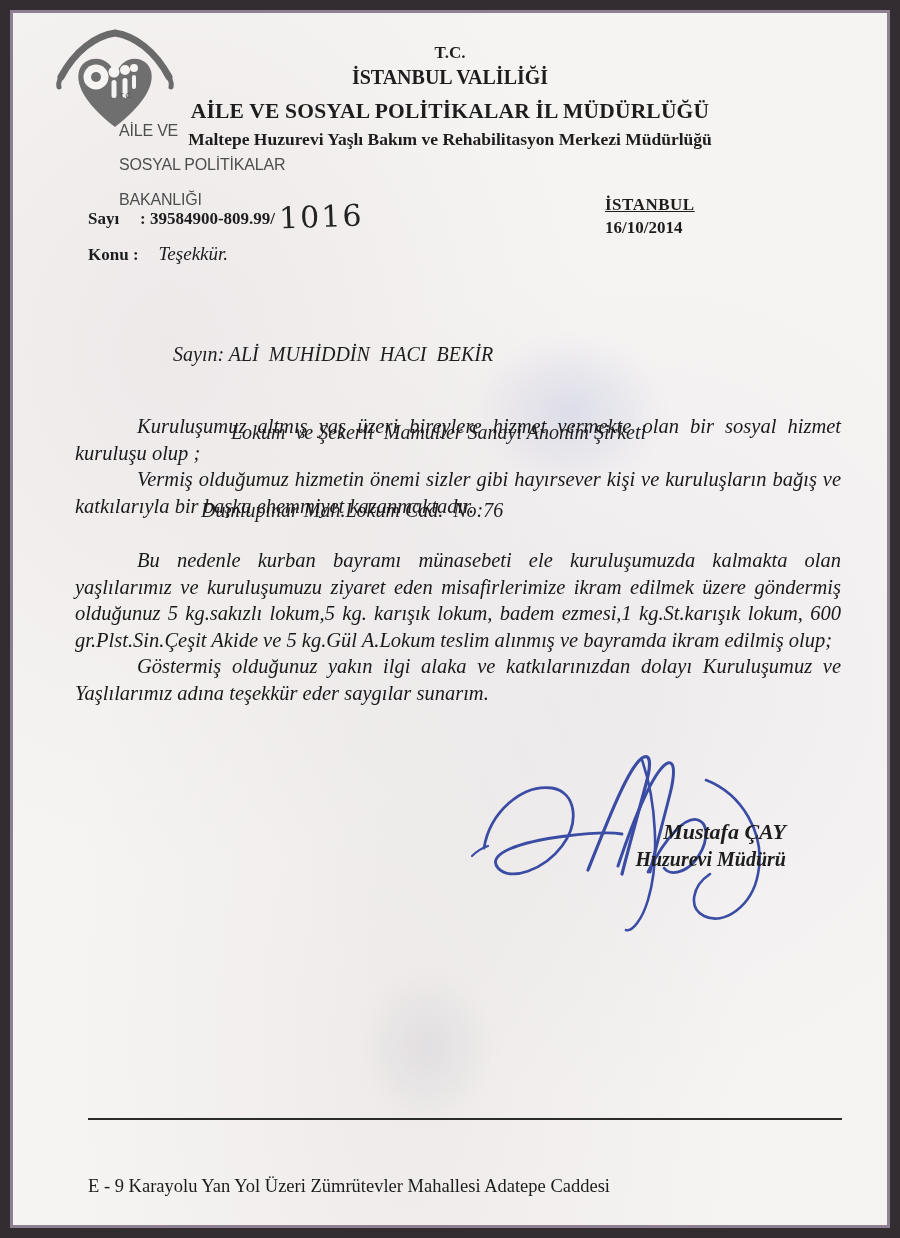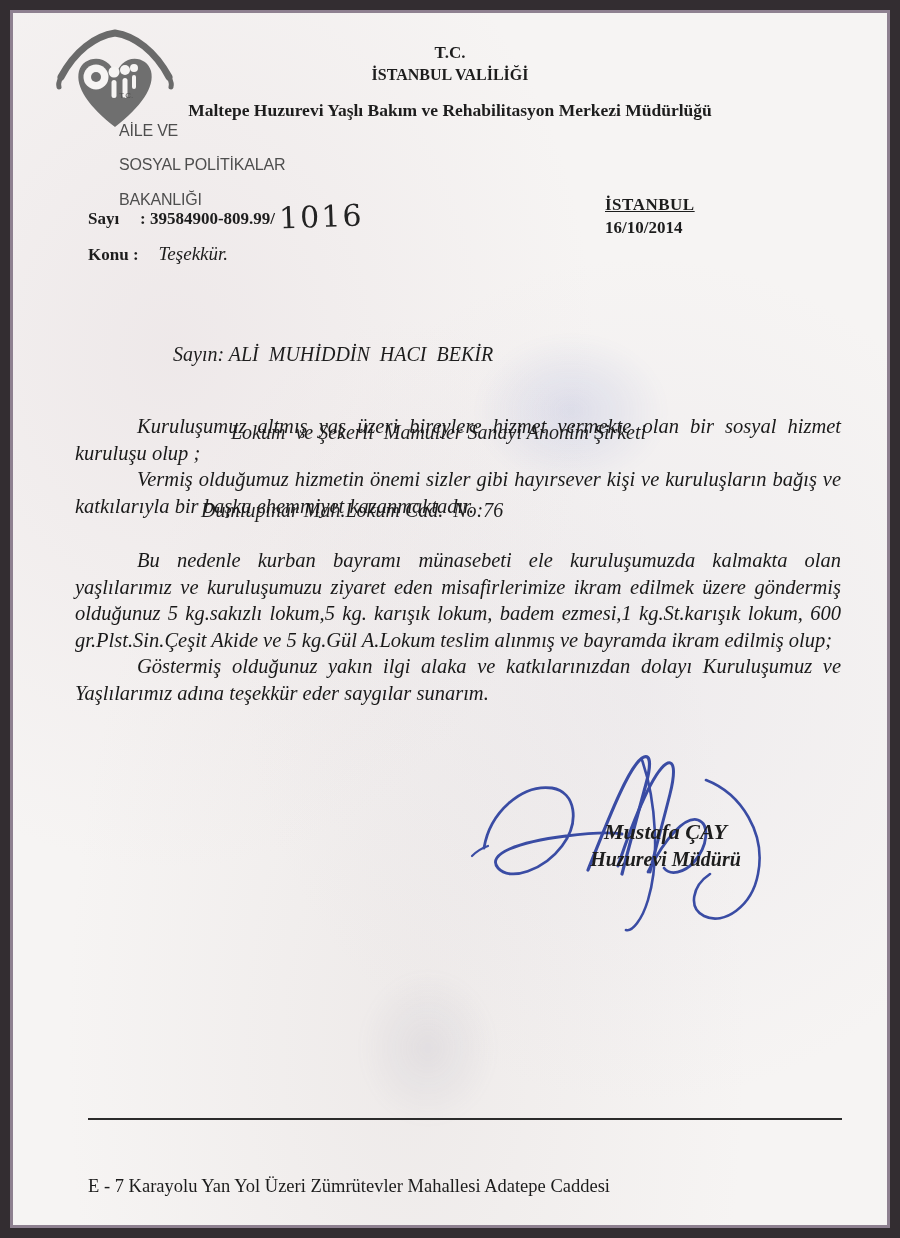--- a/index.html
+++ b/index.html
@@ -27,21 +27,21 @@
     position:absolute;left:64px;top:40px;
     font-family:"Liberation Sans", sans-serif;color:#4e4e4e;
     line-height:11.5px;white-space:pre;
   }
   .logo-text .tc{font-size:8px;display:block;}
   .logo-text .l{font-size:16px;display:block;letter-spacing:-0.2px;}
 
   
   .header{position:absolute;left:0;right:0;top:30px;text-align:center;font-weight:700;}
   .h1{font-size:17px;margin-bottom:3px;}
-  .h2{font-size:16px;margin-bottom:16px;}
+  .h2{font-size:20px;margin-bottom:10px;}
   .h3{font-size:21.5px;margin-bottom:5px;letter-spacing:0.2px;}
   .h4{font-size:17.5px;}
 
   
   .meta-left{position:absolute;left:75px;top:183px;font-weight:700;font-size:17px;white-space:pre;}
   .sayi-label{display:inline-block;width:52px;}
   .handwritten{
     display:inline-block;font-family:"DejaVu Serif", serif;
     font-size:30px;font-weight:400;letter-spacing:2px;
     transform:rotate(-2deg) translateY(3px);color:#232323;
@@ -70,21 +70,21 @@
   
   .ghost1{position:absolute;left:458px;top:318px;width:200px;height:160px;
     background:radial-gradient(ellipse at center, rgba(70,90,185,0.13), rgba(70,90,185,0) 68%);
     filter:blur(4px);}
   .ghost2{position:absolute;left:340px;top:950px;width:150px;height:170px;
     background:radial-gradient(ellipse at center, rgba(120,120,150,0.10), rgba(120,120,150,0) 65%);
     filter:blur(5px);}
 
   
   .sig-ink{position:absolute;left:457px;top:735px;width:330px;height:190px;}
-  .sig-text{position:absolute;left:545px;top:806px;width:215px;text-align:center;font-style:italic;font-weight:700;}
+  .sig-text{position:absolute;left:558px;top:806px;width:215px;text-align:right;font-style:italic;font-weight:700;}
   .sig-name{font-size:22px;}
   .sig-title{font-size:20px;margin-top:3px;}
 
   
   .footer{position:absolute;left:75px;top:1105px;width:754px;
     border-top:2px solid #2b2b2b;padding-top:5px;
     font-size:18.5px;line-height:24.5px;white-space:pre;color:#1c1c1c;}
 </style>
 </head>
 <body>
@@ -111,20 +111,21 @@
         <span class="tc">T.C.</span>
         <span class="l">AİLE VE</span>
         <span class="l">SOSYAL POLİTİKALAR</span>
         <span class="l">BAKANLIĞI</span>
       </div>
     </div>
 
     <div class="header">
       <div class="h1">T.C.</div>
       <div class="h2">İSTANBUL VALİLİĞİ</div>
+      <div class="h3">AİLE VE SOSYAL POLİTİKALAR İL MÜDÜRLÜĞÜ</div>
       <div class="h4">Maltepe Huzurevi Yaşlı Bakım ve Rehabilitasyon Merkezi Müdürlüğü</div>
     </div>
 
     <div class="meta-left"><span class="sayi-label">Sayı</span><span>: 39584900-809.99/ </span><span class="handwritten">1016</span></div>
 
     <div class="meta-right">
       <div class="city">İSTANBUL</div>
       <div class="date">16/10/2014</div>
     </div>
 
@@ -156,20 +157,20 @@
         <path d="M172,12 C186,52 190,112 178,152 C172,172 162,184 156,182" stroke-width="2.6"></path>
         <path d="M2,108 C8,102 12,100 18,98" stroke-width="2.2"></path>
       </g>
     </svg>
     <div class="sig-text">
       <div class="sig-name">Mustafa ÇAY</div>
       <div class="sig-title">Huzurevi Müdürü</div>
     </div>
 
     <div class="footer">
-      <div>E - 7 Karayolu Yan Yol Üzeri Zümrütevler Mahallesi Adatepe Caddesi</div>
+      <div>E - 9 Karayolu Yan Yol Üzeri Zümrütevler Mahallesi Adatepe Caddesi</div>
       
       
       
     </div>
 
   </div>
 </div>
 
 </body></html>

